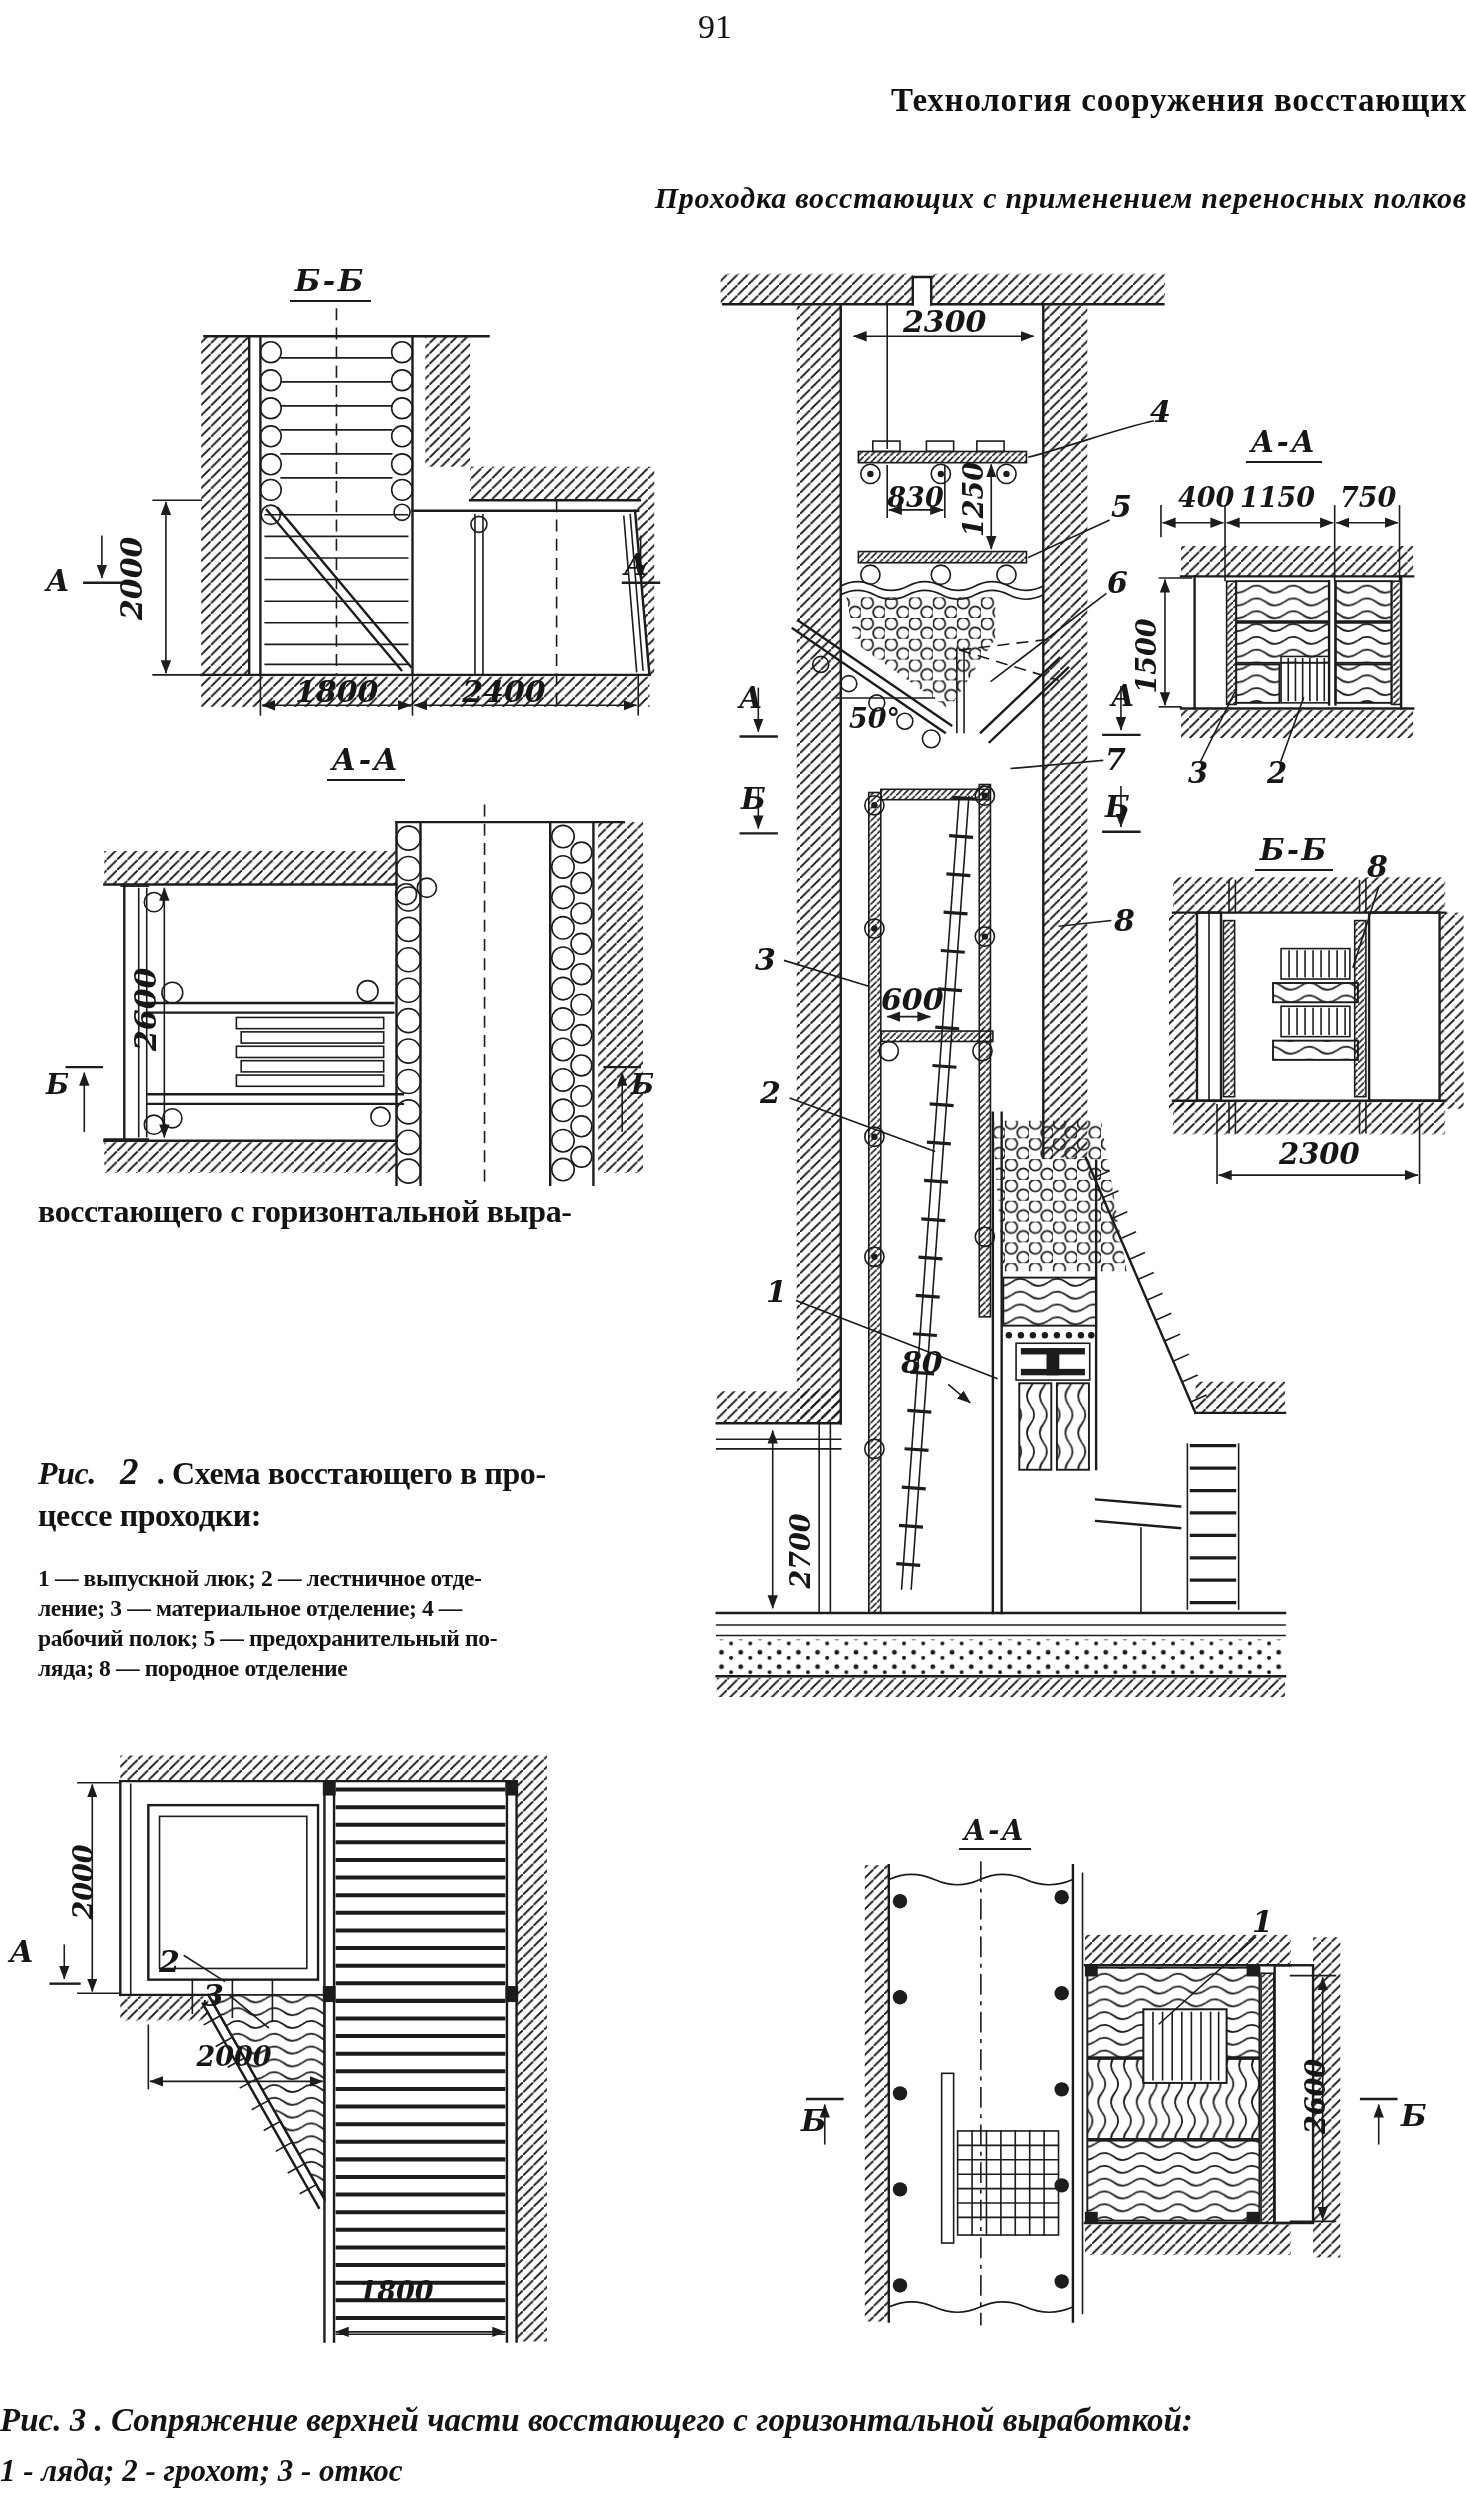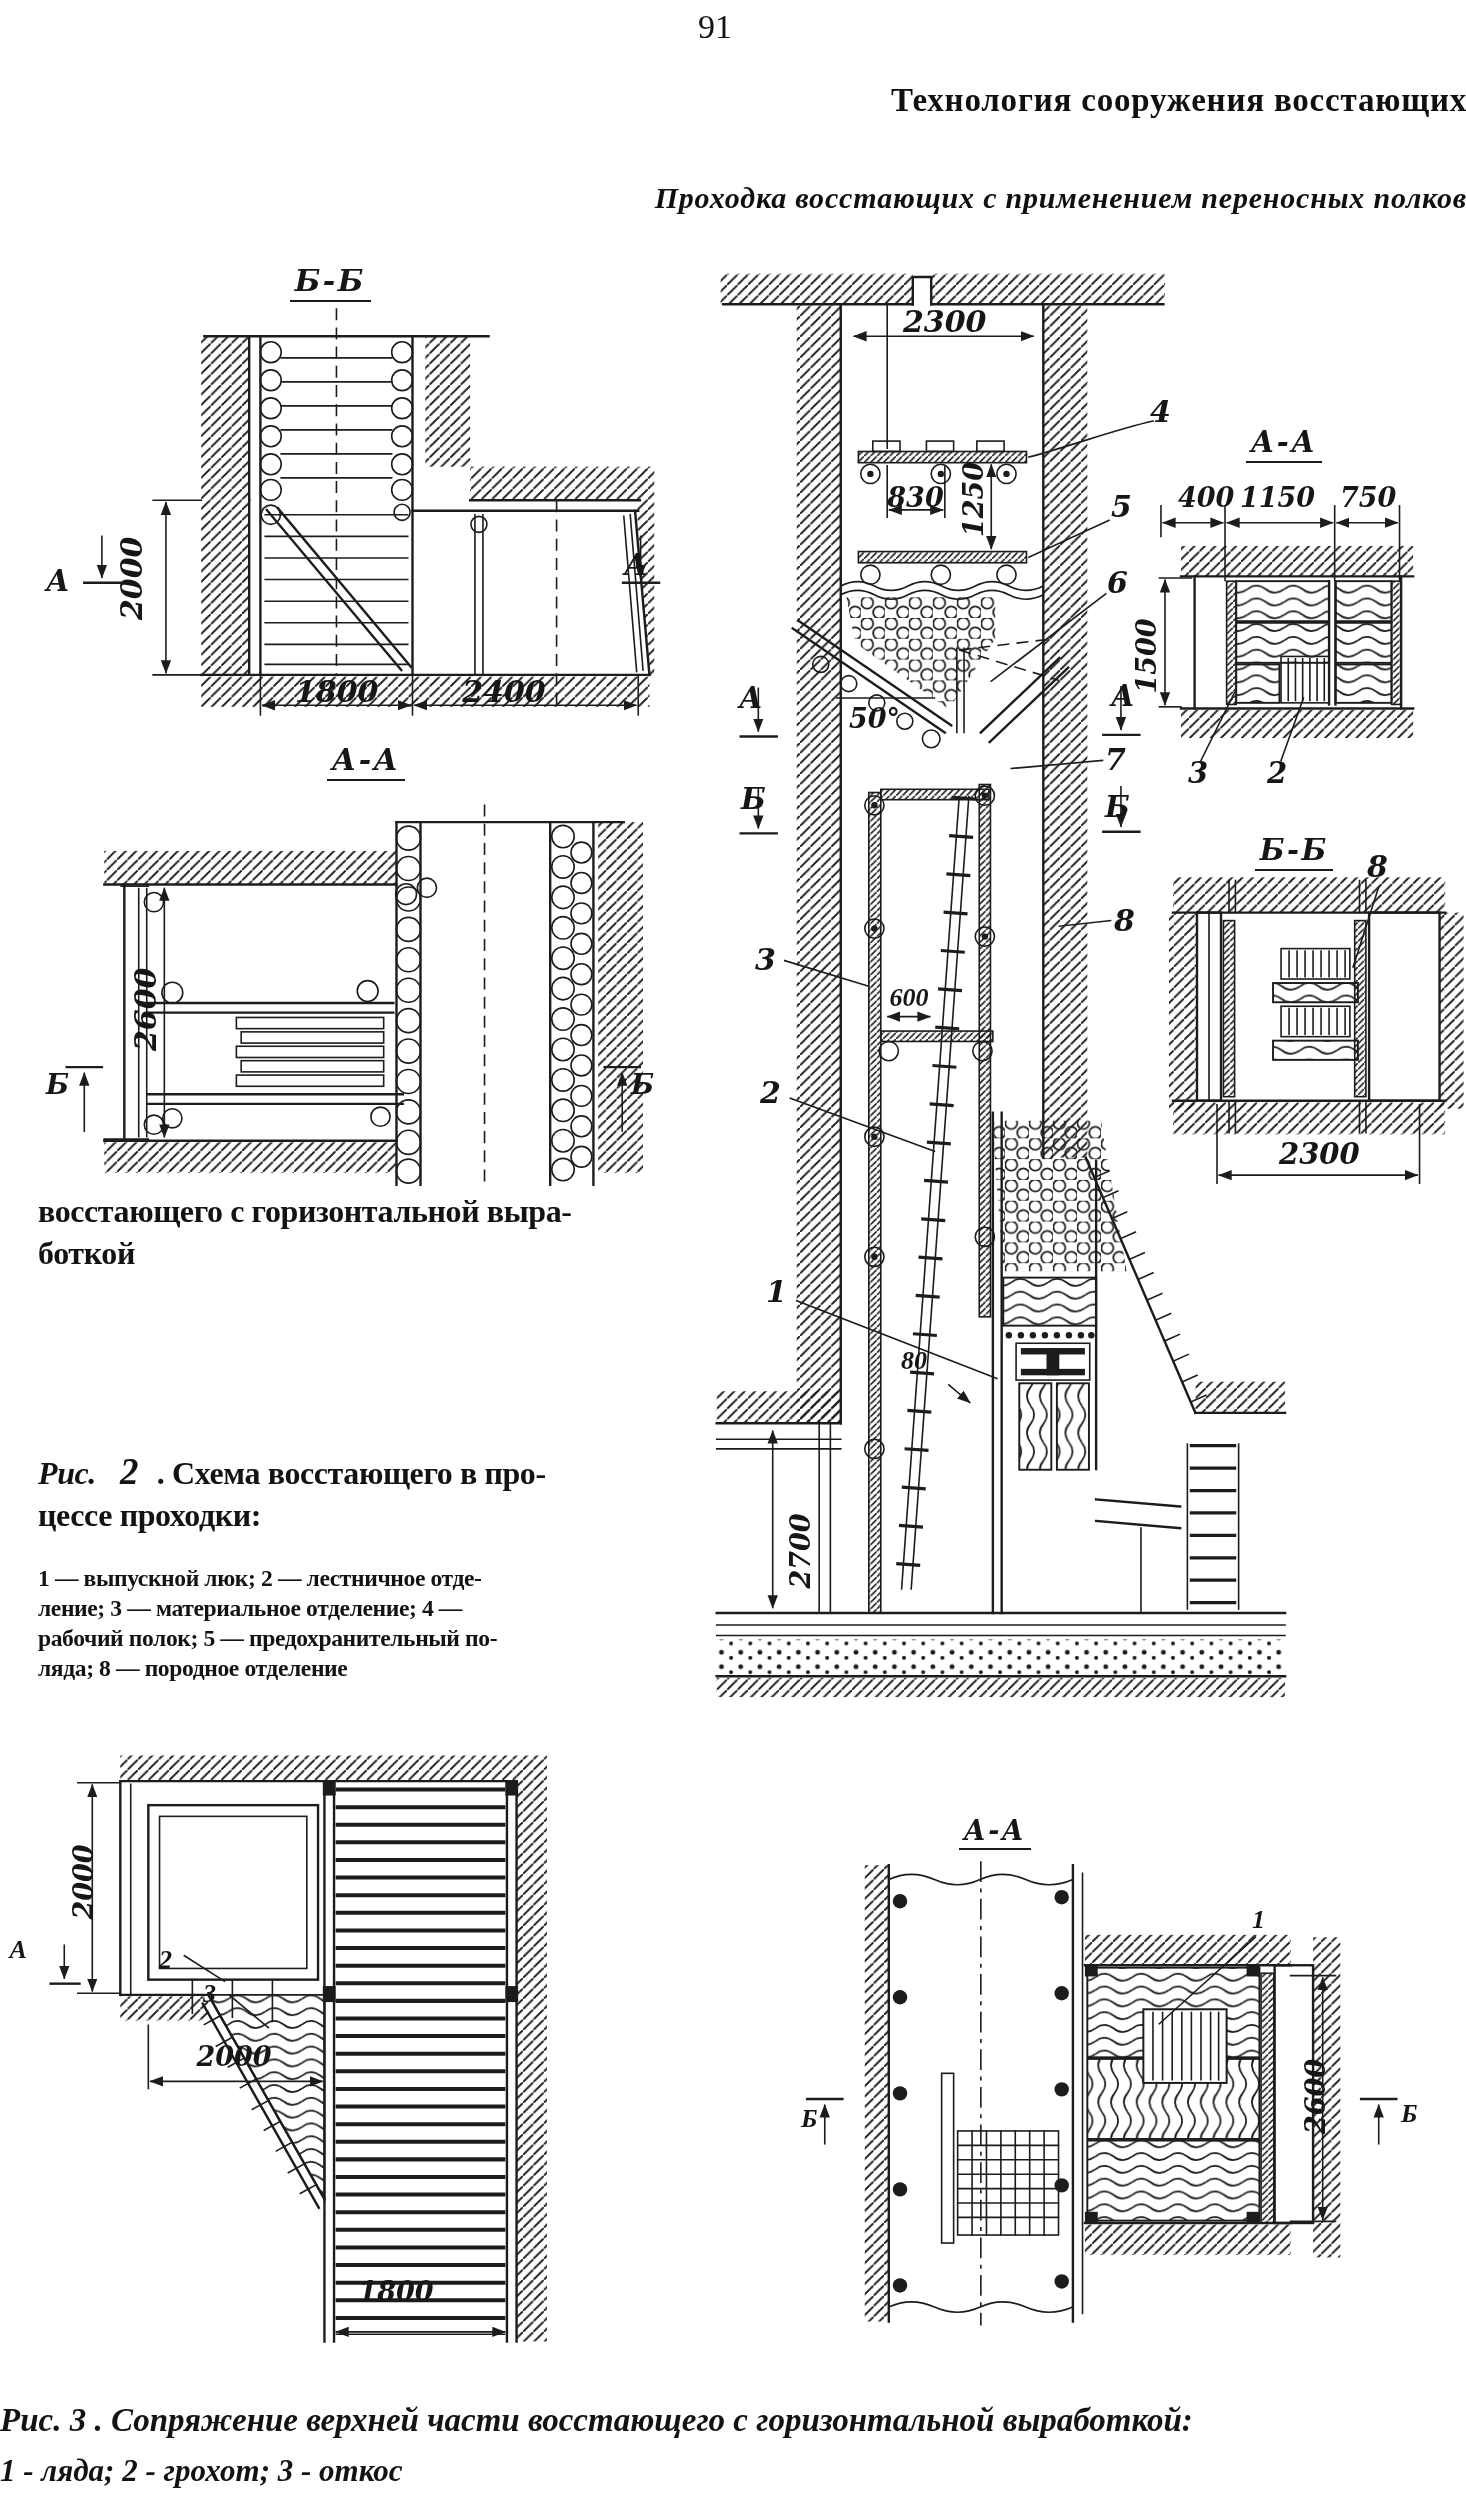--- a/index.html
+++ b/index.html
@@ -13,21 +13,21 @@
   svg .fb{fill:#1c1c1c;stroke:none;}
   svg .hf{fill:url(#ht);stroke:none;}
   svg .df{fill:url(#hd);stroke:#1c1c1c;stroke-width:2;}
   svg .wf{fill:url(#wd);stroke:#1c1c1c;stroke-width:2.4;}
   svg .wv{fill:url(#wv);stroke:#1c1c1c;stroke-width:2.4;}
   svg .pbf{fill:url(#pb);stroke:none;}
   svg .dtf{fill:url(#dt);stroke:none;}
 
   .lb{position:absolute;color:#161616;font-family:"DejaVu Serif",serif;
       font-style:italic;font-weight:700;white-space:nowrap;line-height:1.0;} .d38{font-size:30px;} .d36{font-size:29px;}
-  .d34{font-size:27px;} .d32{font-size:26px;font-family:Liberation Serif, serif;}
+  .d34{font-size:27px;} .d32{font-size:30px;}
   .ctr{text-align:center;}
   .rot{transform:rotate(-90deg);line-height:32px;}
   .sec{border-bottom:2.4px solid #1b1b1b;padding:0 4.8px 4px 4.8px;letter-spacing:2.4px;}
   .pg{position:absolute;font-family:"Liberation Serif",serif;font-size:34px;color:#141414;}
 
   .hdr{position:absolute;left:0;width:1467px;text-align:right;color:#101010;}
   #title{top:82px;font-size:33px;font-weight:700;letter-spacing:0.8px;}
   #subtitle{top:181px;font-size:30px;font-weight:700;font-style:italic;letter-spacing:0.8px;}
 
   .cap{position:absolute;color:#131313;}
@@ -668,21 +668,20 @@
 <div class="lb d34 ctr" style="left:194px;top:2043px;width:80px;">2000</div>
 <div class="lb d34 ctr" style="left:351px;top:2278px;width:90px;">1800</div>
 <div class="lb d34 sec" style="left:959px;top:1817px;">А-А</div>
 <div class="lb d32" style="left:1252px;top:1907px;">1</div>
 <div class="lb d34 rot ctr" style="left:1279px;top:2081px;width:74px;height:32px;">2600</div>
 <div class="lb d32" style="left:801px;top:2106px;">Б</div>
 <div class="lb d32" style="left:1401px;top:2101px;">Б</div>
 
 <div class="cap" style="left:38px;top:1190px;width:620px;">
   <div class="capline">восстающего с горизонтальной выра-</div>
-  <div class="capline">боткой</div>
 </div>
 
 <div class="cap" style="left:38px;top:1451px;width:664px;">
   <div class="capline"><span class="rp">Рис.</span><span class="rn">2</span><span> . Схема восстающего в про-</span></div>
   <div class="capline">цессе проходки:</div>
 </div>
 <div class="cap" id="legend2" style="left:38px;top:1563px;width:672px;">
   <div>1 — выпускной люк;  2 — лестничное отде-</div>
   <div>ление;  3 — материальное  отделение;  4 —</div>
   <div>рабочий полок; 5 — предохранительный по-</div>

